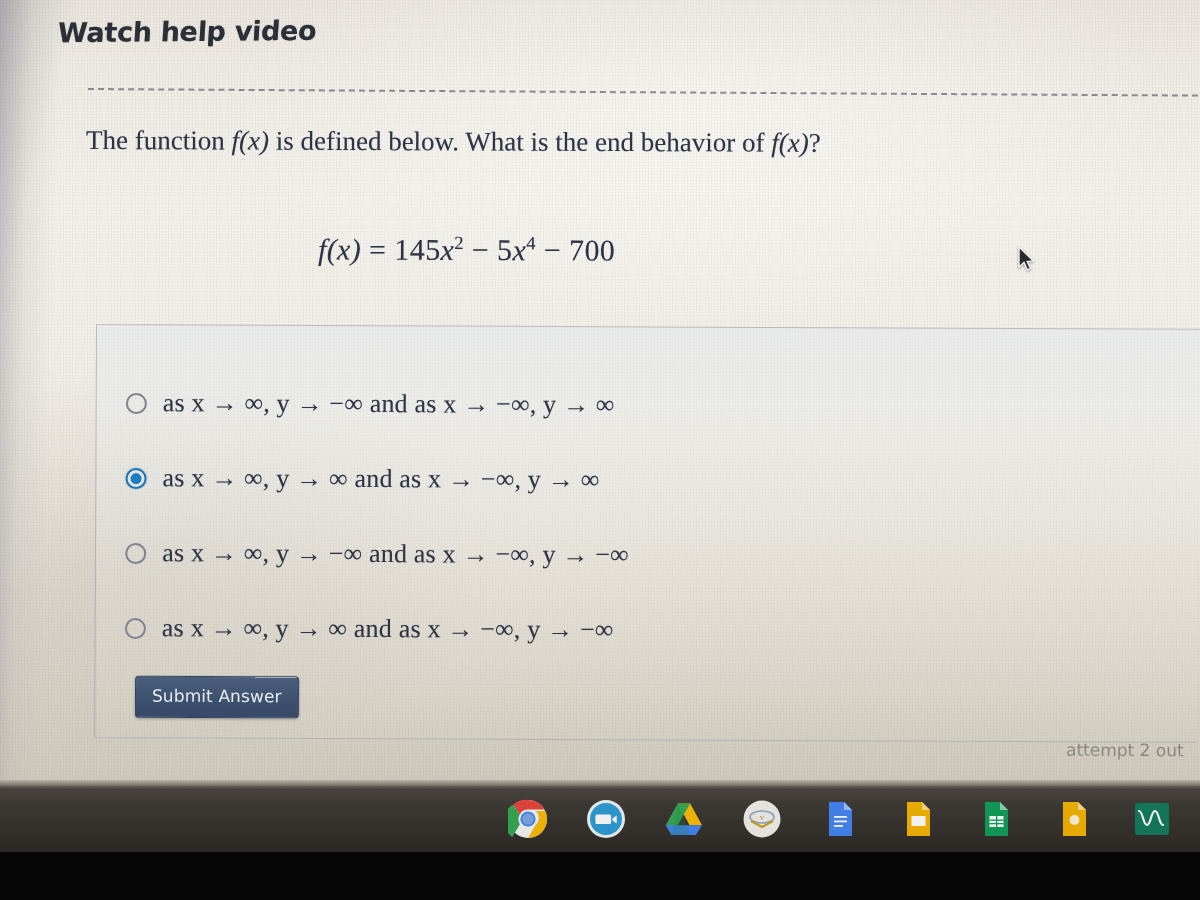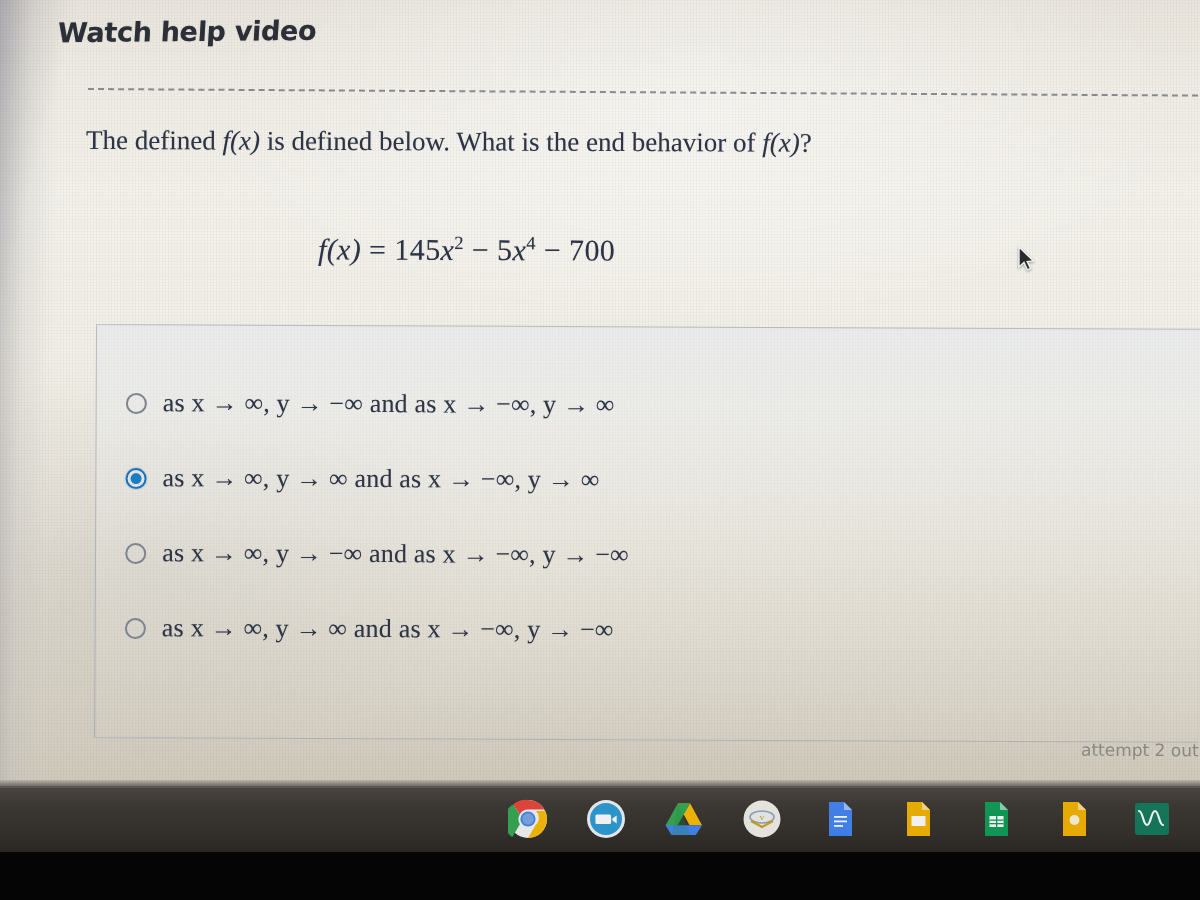--- a/index.html
+++ b/index.html
@@ -220,21 +220,21 @@
     border: 1px solid #2f4261;
     border-radius: 4px;
     transform: rotate(0.25deg);
     box-shadow: 0 1px 3px rgba(0,0,0,0.30);
     cursor: pointer;
     letter-spacing: 0.1px;
   }
 
   .attempt-note {
     position: absolute;
-    right: 1px;
+    right: 16px;
     top: 740px;
     font-family: "DejaVu Sans", sans-serif;
     font-size: 17px;
     color: rgba(58,62,72,0.48);
     white-space: nowrap;
     transform: rotate(0.25deg);
   }
 
   
   .cursor {
@@ -302,21 +302,21 @@
 <div id="photo">
   <div id="screen">
 
     <div class="content">
 
       <div class="help-link">Watch help video</div>
 
       <div class="divider"></div>
 
       <div class="question">
-        <span>The defined </span><span class="mathvar">f(x)</span><span> is defined below. What is the end behavior of </span><span class="mathvar">f(x)</span><span>?</span>
+        <span>The function </span><span class="mathvar">f(x)</span><span> is defined below. What is the end behavior of </span><span class="mathvar">f(x)</span><span>?</span>
       </div>
 
       <div class="equation">
         <i>f(x)</i>
         <span>=</span>
         <span>145</span><i>x</i><sup>2</sup>
         <span>−</span>
         <span>5</span><i>x</i><sup>4</sup>
         <span>−</span>
         <span>700</span>
@@ -336,20 +336,21 @@
           <div class="option">
             <span class="radio"></span>
             <span class="option-label">as x → ∞, y → −∞ and as x → −∞, y → −∞</span>
           </div>
           <div class="option">
             <span class="radio"></span>
             <span class="option-label">as x → ∞, y → ∞ and as x → −∞, y → −∞</span>
           </div>
         </div>
 
+      <button class="submit-btn">Submit Answer</button>
 
       <div class="attempt-note">attempt 2 out</div>
 
       <svg class="cursor" viewBox="0 0 18 26">
         <polygon points="1,1 1,21 6,16.5 9.5,24 12.5,22.5 9.2,15.5 15.5,15" fill="#2b2b2b" stroke="#f2f2f2" stroke-width="1.4"></polygon>
       </svg>
 
     </div>
 
     <div class="glare"></div>

